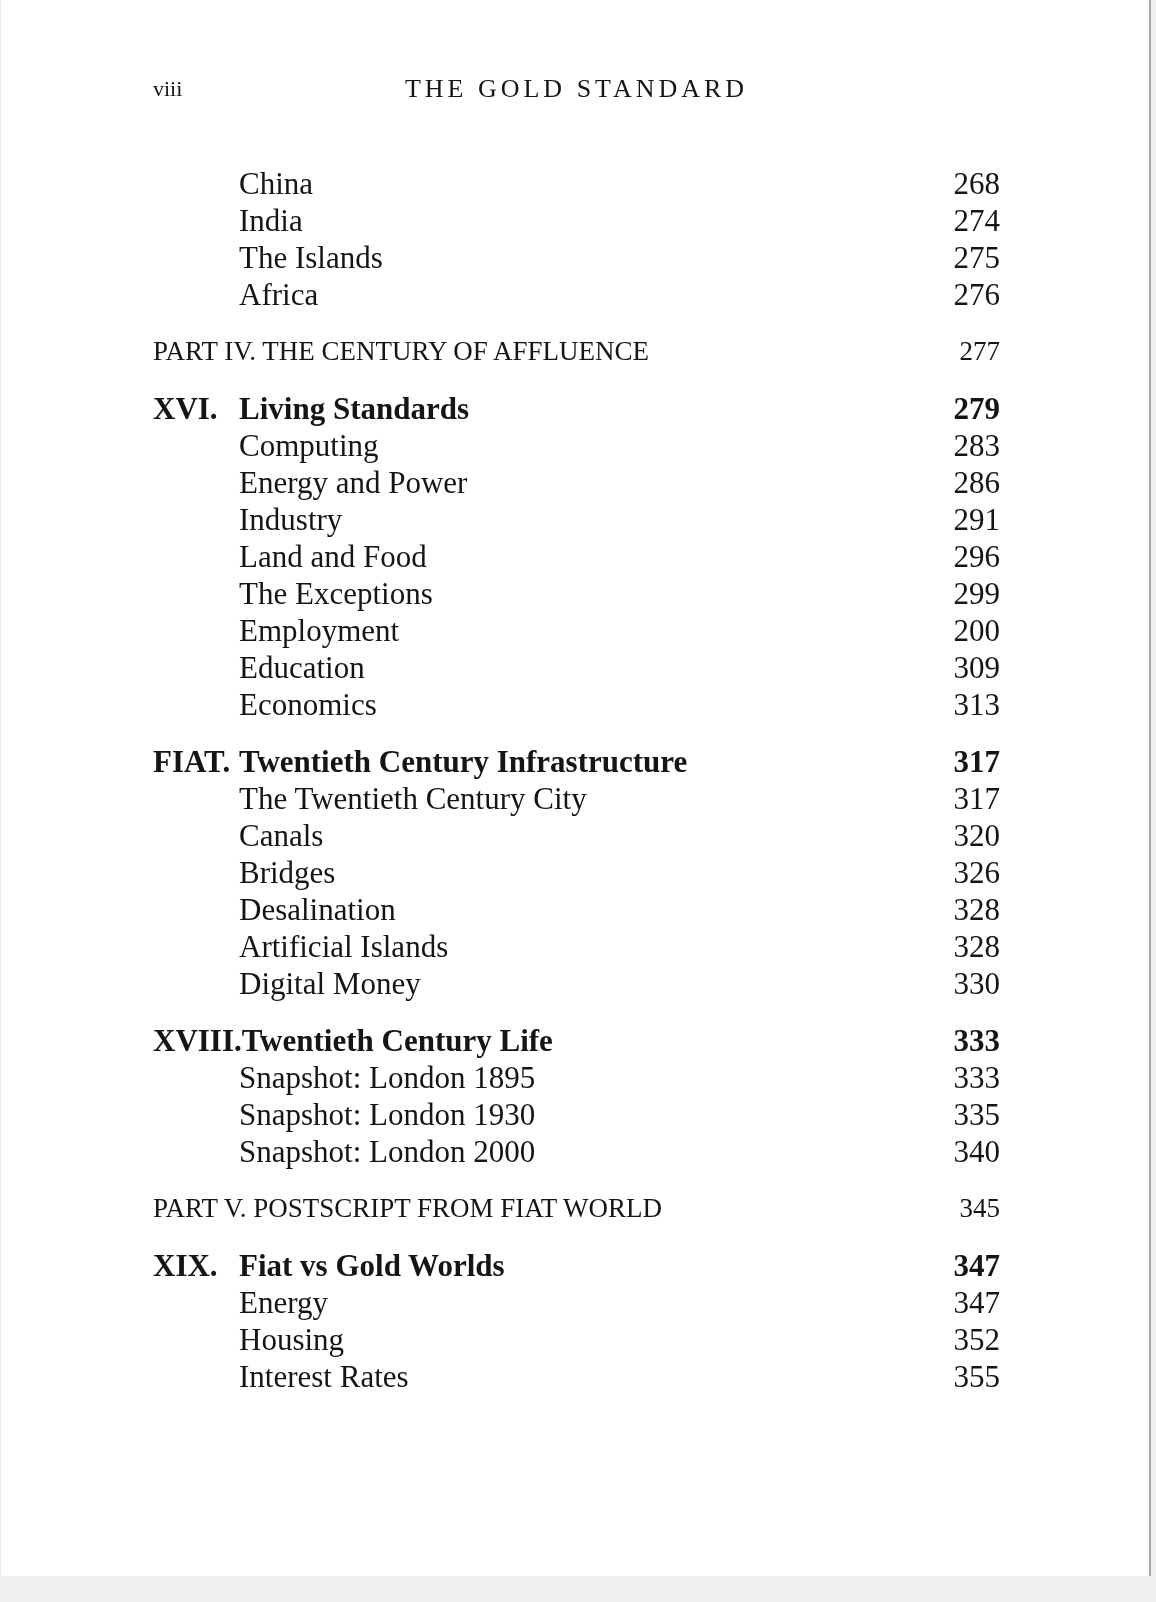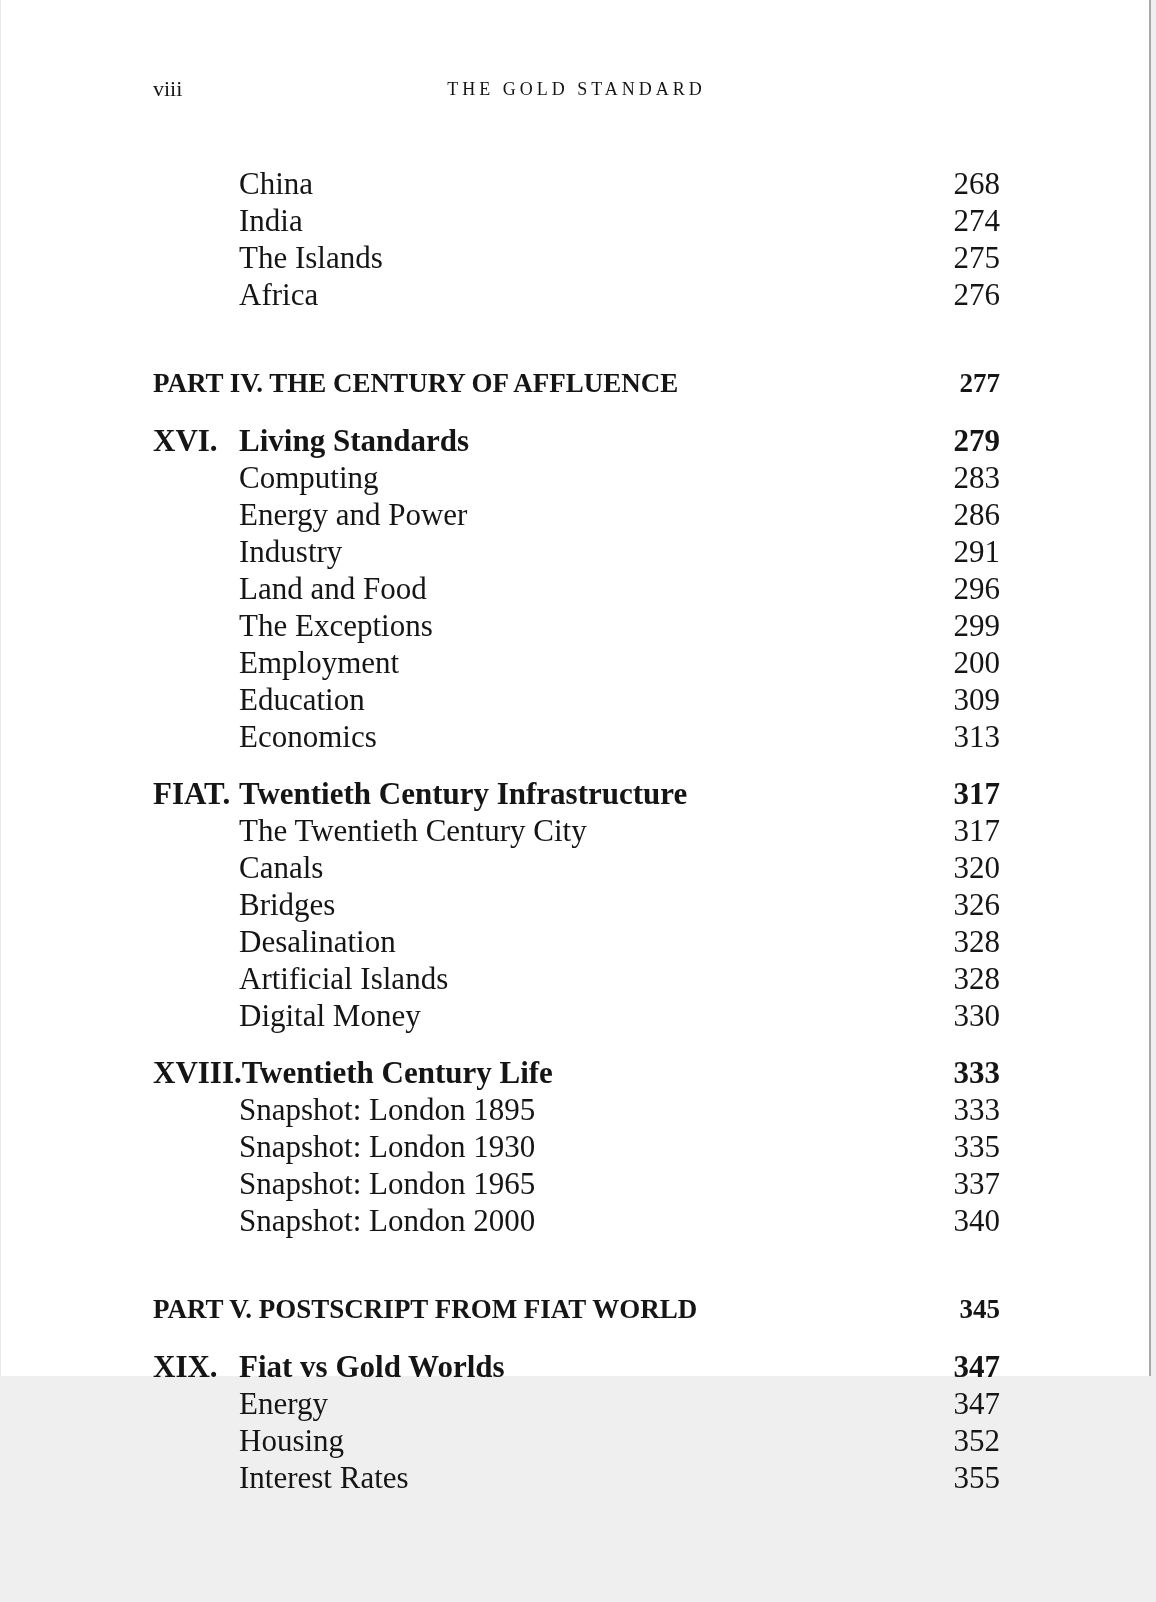--- a/index.html
+++ b/index.html
@@ -6,21 +6,21 @@
     margin: 0;
     padding: 0;
     width: 1156px;
     height: 1602px;
     background: #efefef;
     overflow: hidden;
   }
   .page {
     box-sizing: content-box;
     width: 1148px;
-    height: 1376px;
+    height: 1576px;
     background: #ffffff;
     border-left: 1px solid #e9e9e9;
     border-right: 2px solid #a8a8a8;
     float: left;
     font-family: "Liberation Serif", "DejaVu Serif", serif;
     color: #151515;
   }
   .content {
     padding: 0 149px 0 152px;
   }
@@ -31,21 +31,21 @@
   }
   .folio {
     position: absolute;
     left: 0;
     bottom: 0;
     font-size: 22px;
     line-height: 30px;
   }
   .running-head {
     text-align: center;
-    font-size: 18px;
+    font-size: 26px;
     line-height: 30px;
     letter-spacing: 4px;
     white-space: nowrap;
   }
   .toc {
     margin-top: 61px;
   }
   .row {
     display: flex;
     align-items: baseline;
@@ -58,23 +58,23 @@
     font-weight: 700;
   }
   .row .label {
     flex: 0 1 auto;
   }
   .row .pageno {
     margin-left: auto;
     text-align: right;
   }
   .row.part {
-    font-weight: 700;
+    font-weight: 400;
     font-size: 27px;
-    margin-top: 52px;
+    margin-top: 20px;
   }
   .row.chapter {
     margin-top: 20px;
   }
   .row.chapter .label,
   .row.chapter .pageno,
   .row.chapter .numeral {
     font-weight: 700;
   }
   .row.sub .numeral {
@@ -206,25 +206,20 @@
     <span class="label">Snapshot: London 1895</span>
     <span class="pageno">333</span>
   </div>
         <div class="row sub">
     <span class="numeral"></span>
     <span class="label">Snapshot: London 1930</span>
     <span class="pageno">335</span>
   </div>
         <div class="row sub">
     <span class="numeral"></span>
-    <span class="label">Snapshot: London 1965</span>
-    <span class="pageno">337</span>
-  </div>
-        <div class="row sub">
-    <span class="numeral"></span>
     <span class="label">Snapshot: London 2000</span>
     <span class="pageno">340</span>
   </div>
         <div class="row part">
 
     <span class="label">PART V. POSTSCRIPT FROM FIAT WORLD</span>
     <span class="pageno">345</span>
   </div>
         <div class="row chapter">
     <span class="numeral">XIX.</span>

